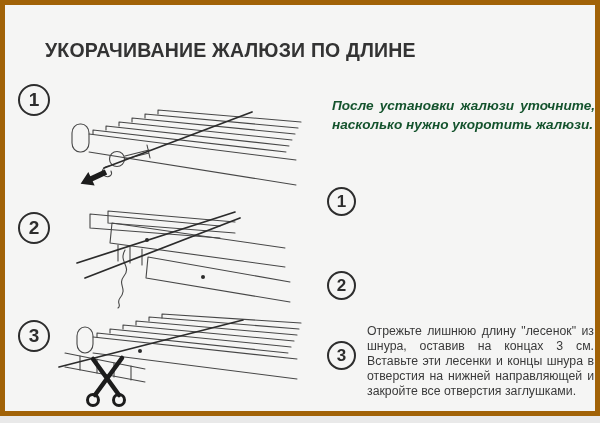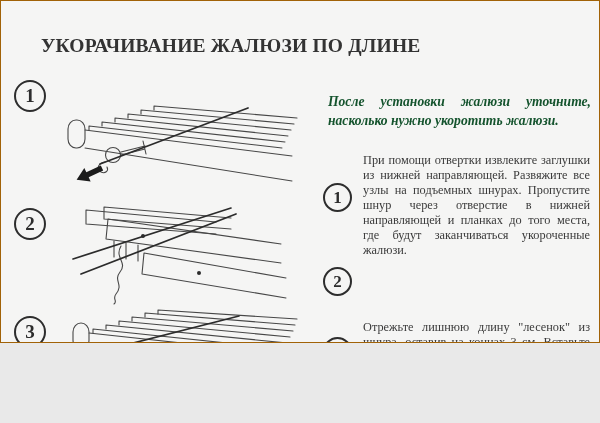--- a/index.html
+++ b/index.html
@@ -1,23 +1,23 @@
 <!DOCTYPE html>
 <html><head>
 <meta charset="utf-8">
 <style>
   html,body{margin:0;padding:0;background:#e9e9e9;}
   .page{
     position:relative;
-    width:600px;height:343px;
+    width:600px;height:416px;
     box-sizing:border-box;
     background:#f5f5f4;
-    border:1px solid #a16207;
+    border:5px solid #a16207;
     overflow:hidden;
-    font-family:Liberation Serif, serif;
+    font-family:Liberation Sans, sans-serif;
     color:#3a3a3a;
   }
   .title{
     position:absolute;left:40px;top:34px;
     font-size:19.5px;font-weight:bold;color:#333;
     letter-spacing:0.2px;white-space:nowrap;
   }
   .circle-num{
     position:absolute;
     box-sizing:border-box;
@@ -125,20 +125,19 @@
     <g>
       <path d="M48,46 L74,82 M77,45 L50,82" stroke="#1c1c1c" stroke-width="4.5" stroke-linecap="round" fill="none"></path>
       <circle cx="48" cy="87" r="5.5" stroke="#1c1c1c" stroke-width="3" fill="none"></circle>
       <circle cx="74" cy="87" r="5.5" stroke="#1c1c1c" stroke-width="3" fill="none"></circle>
     </g>
   </svg>
 
   <div class="intro">После установки жалюзи уточните, насколько нужно укоротить жалюзи.</div>
 
   <div class="circle-num circle-right" style="left:322px;top:182px;">1</div>
-  <p class="step-text" style="top:152px;">При помощи отвертки извлеките заглушки из нижней направляющей. Развяжите все узлы на подъемных шнурах. Пропустите шнур через отверстие в нижней направляющей и планках до того места, где будут заканчиваться укороченные жалюзи.</p>
 
   <div class="circle-num circle-right" style="left:322px;top:266px;">2</div>
 
   <div class="circle-num circle-right" style="left:322px;top:336px;">3</div>
   <p class="step-text" style="top:319px;">Отрежьте лишнюю длину "лесенок" из шнура, оставив на концах 3 см. Вставьте эти лесенки и концы шнура в отверстия на нижней направляющей и закройте все отверстия заглушками.</p>
 
 </div>
 
 </body></html>

